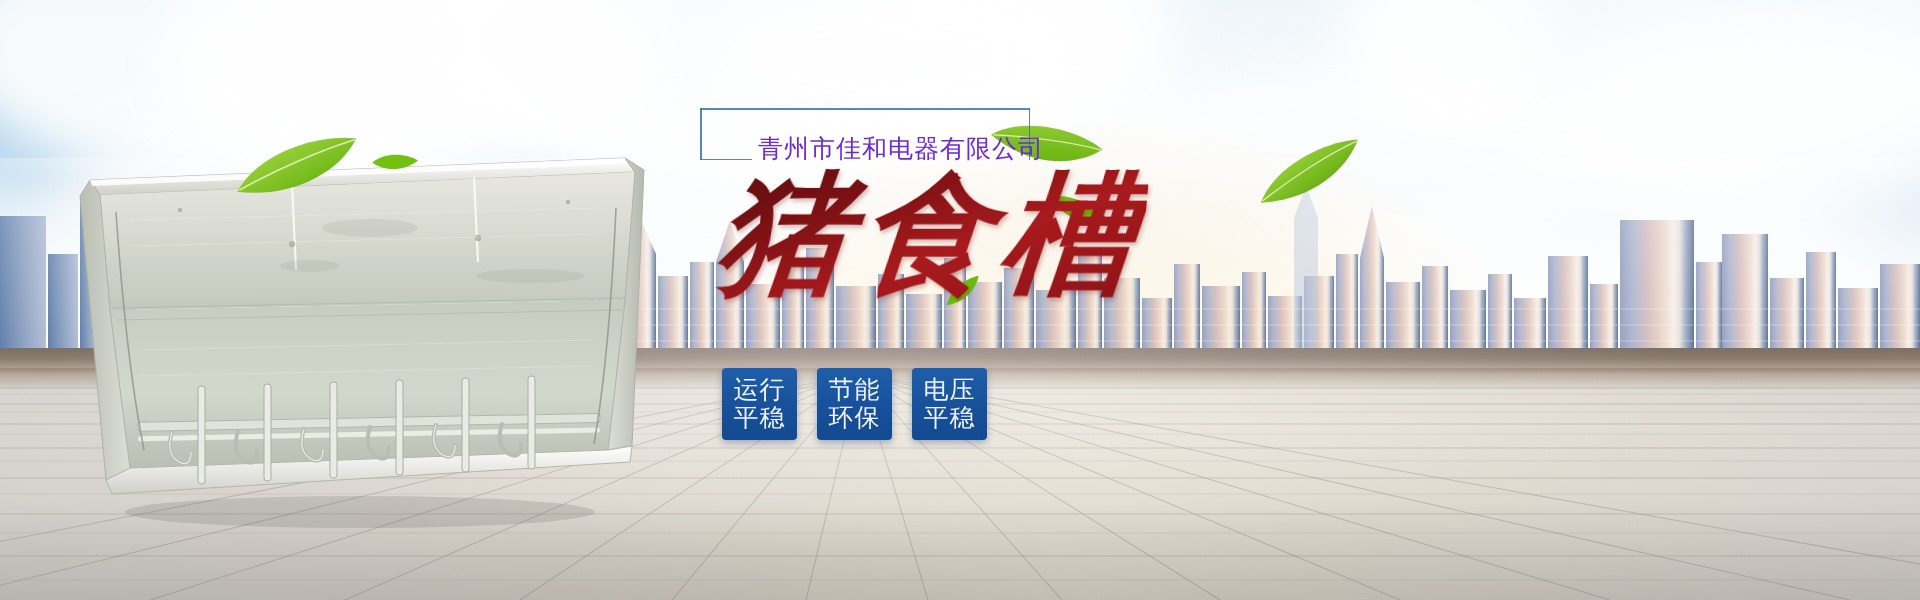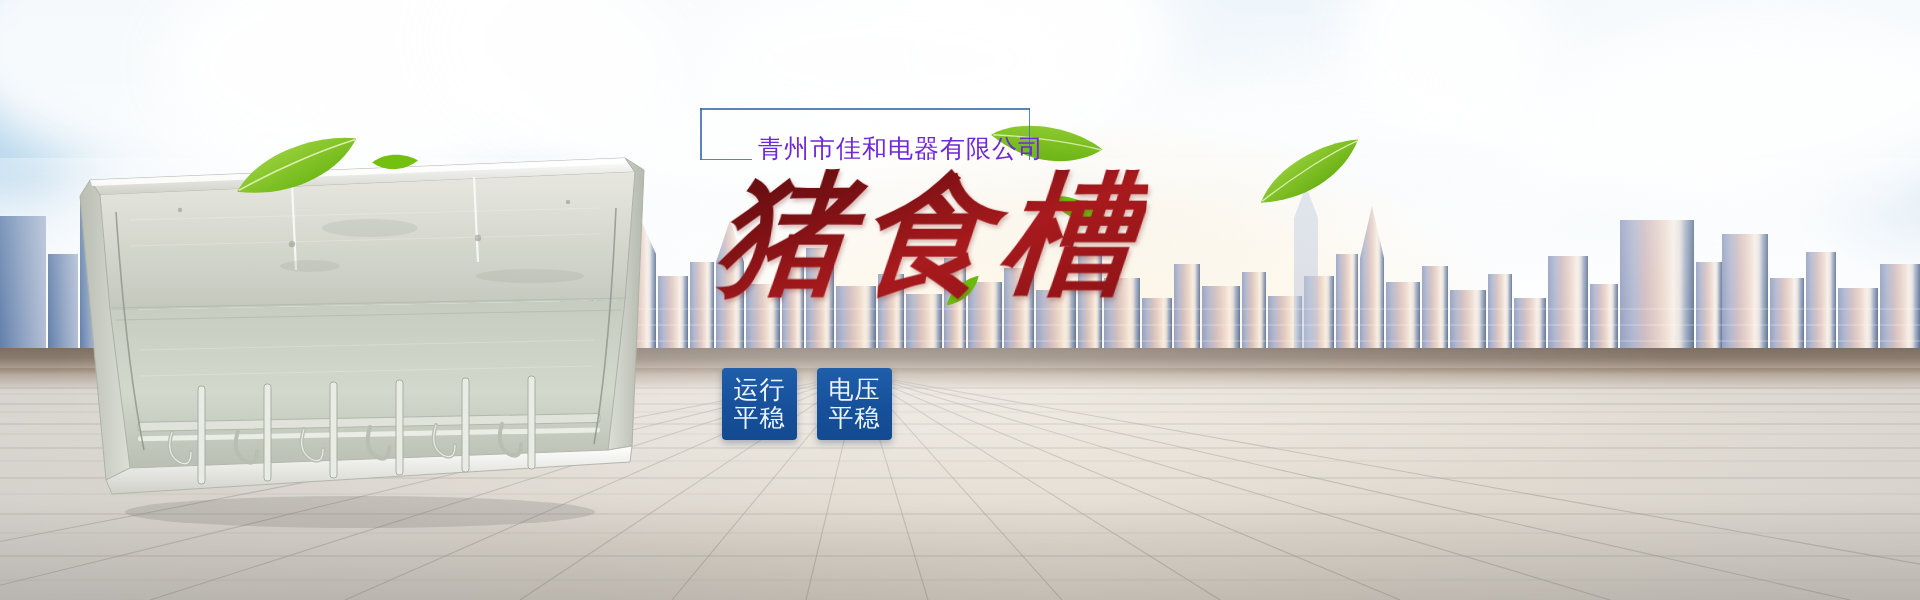--- a/index.html
+++ b/index.html
@@ -491,18 +491,22 @@
 
   <div class="headline">猪食槽</div>
 
 
   <div class="badges">
     <div class="badge">
       <span>运行</span>
       <span>平稳</span>
     </div>
     <div class="badge">
+      <span>节能</span>
+      <span>环保</span>
+    </div>
+    <div class="badge">
       <span>电压</span>
       <span>平稳</span>
     </div>
   </div>
 
 </div>
 
 </body></html>

